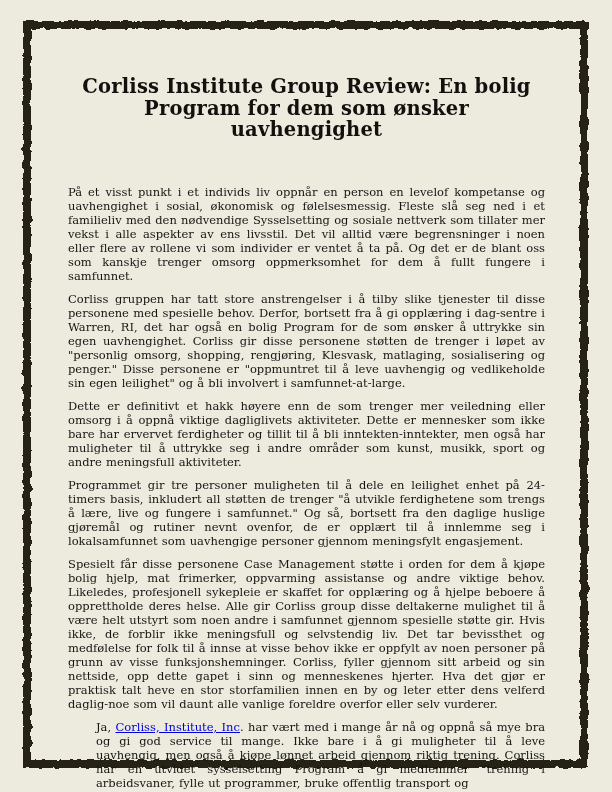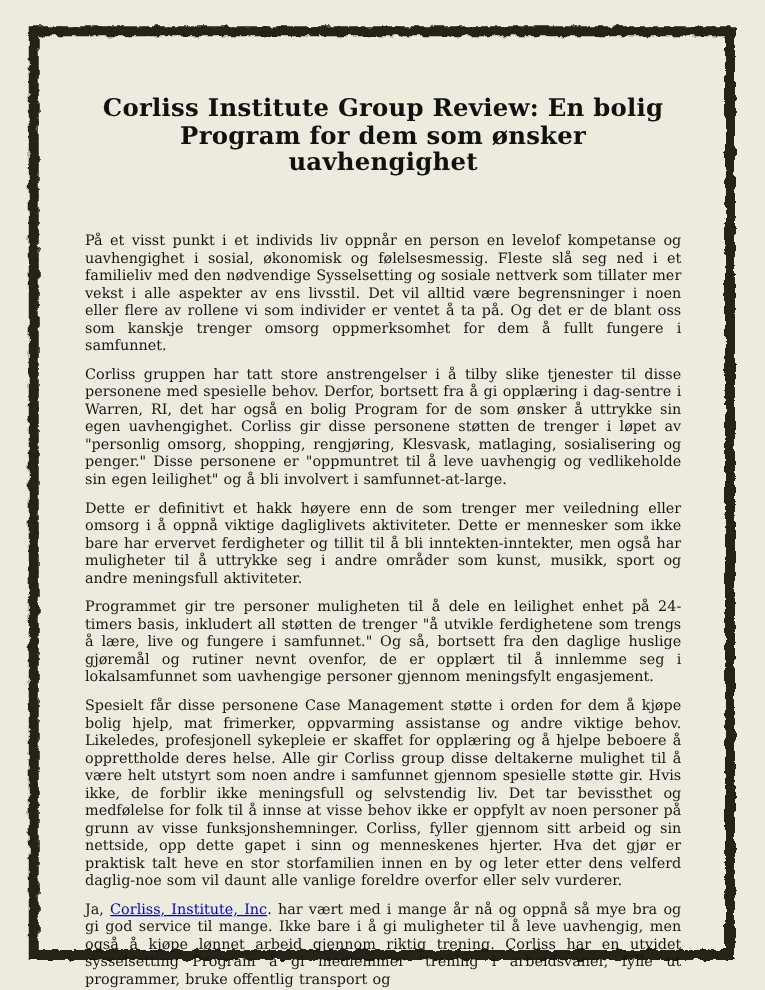--- a/index.html
+++ b/index.html
@@ -42,20 +42,21 @@
   .body-text p {
     margin: 0 0 9px 0;
     font-size: 11.5px;
     line-height: 14px;
     text-align: justify;
     text-justify: inter-word;
     word-spacing: 0.5px;
   }
   .body-text p:last-child {
     margin-bottom: 0;
+    margin-left: 28px;
   }
   a.doc-link {
     color: #0000dd;
     text-decoration: underline;
     cursor: pointer;
   }
 </style>
 </head>
 <body>
 

